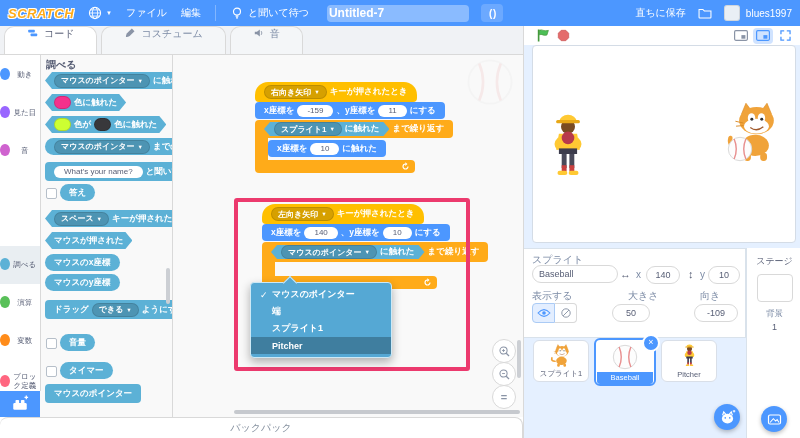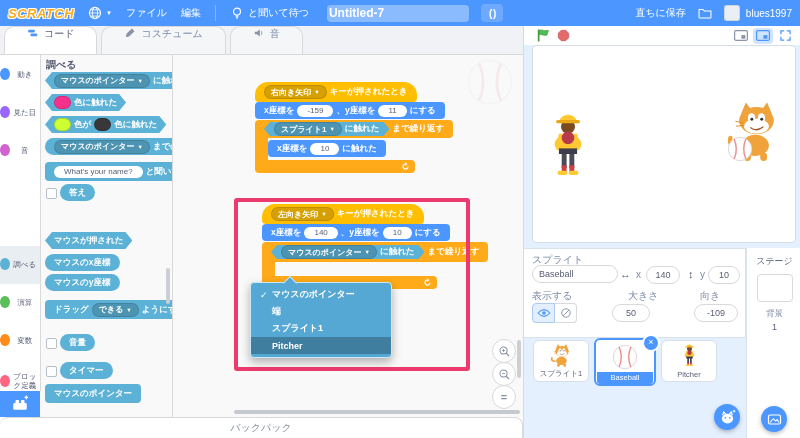--- a/index.html
+++ b/index.html
@@ -391,20 +391,27 @@
     <div class="blk sensing stackb" style="left:5px;top:108px">
       <span class="val">What's your name?</span>
       <span>と聞いて待つ</span>
     </div>
 
     <span class="cbx" style="left:6px;top:134px"></span>
     <div class="blk sensing oval" style="left:20px;top:130px">
       <span>答え</span>
     </div>
 
+    <div class="blk sensing hexa" style="left:5px;top:156px">
+      <span class="dd">
+          <span>スペース</span>
+          <span class="cr">▼</span>
+        </span>
+      <span>キーが押された</span>
+    </div>
 
     <div class="blk sensing hexa" style="left:5px;top:178px">
       <span>マウスが押された</span>
     </div>
 
     <div class="blk sensing oval" style="left:5px;top:200px">
       <span>マウスのx座標</span>
     </div>
 
     <div class="blk sensing oval" style="left:5px;top:220px">

